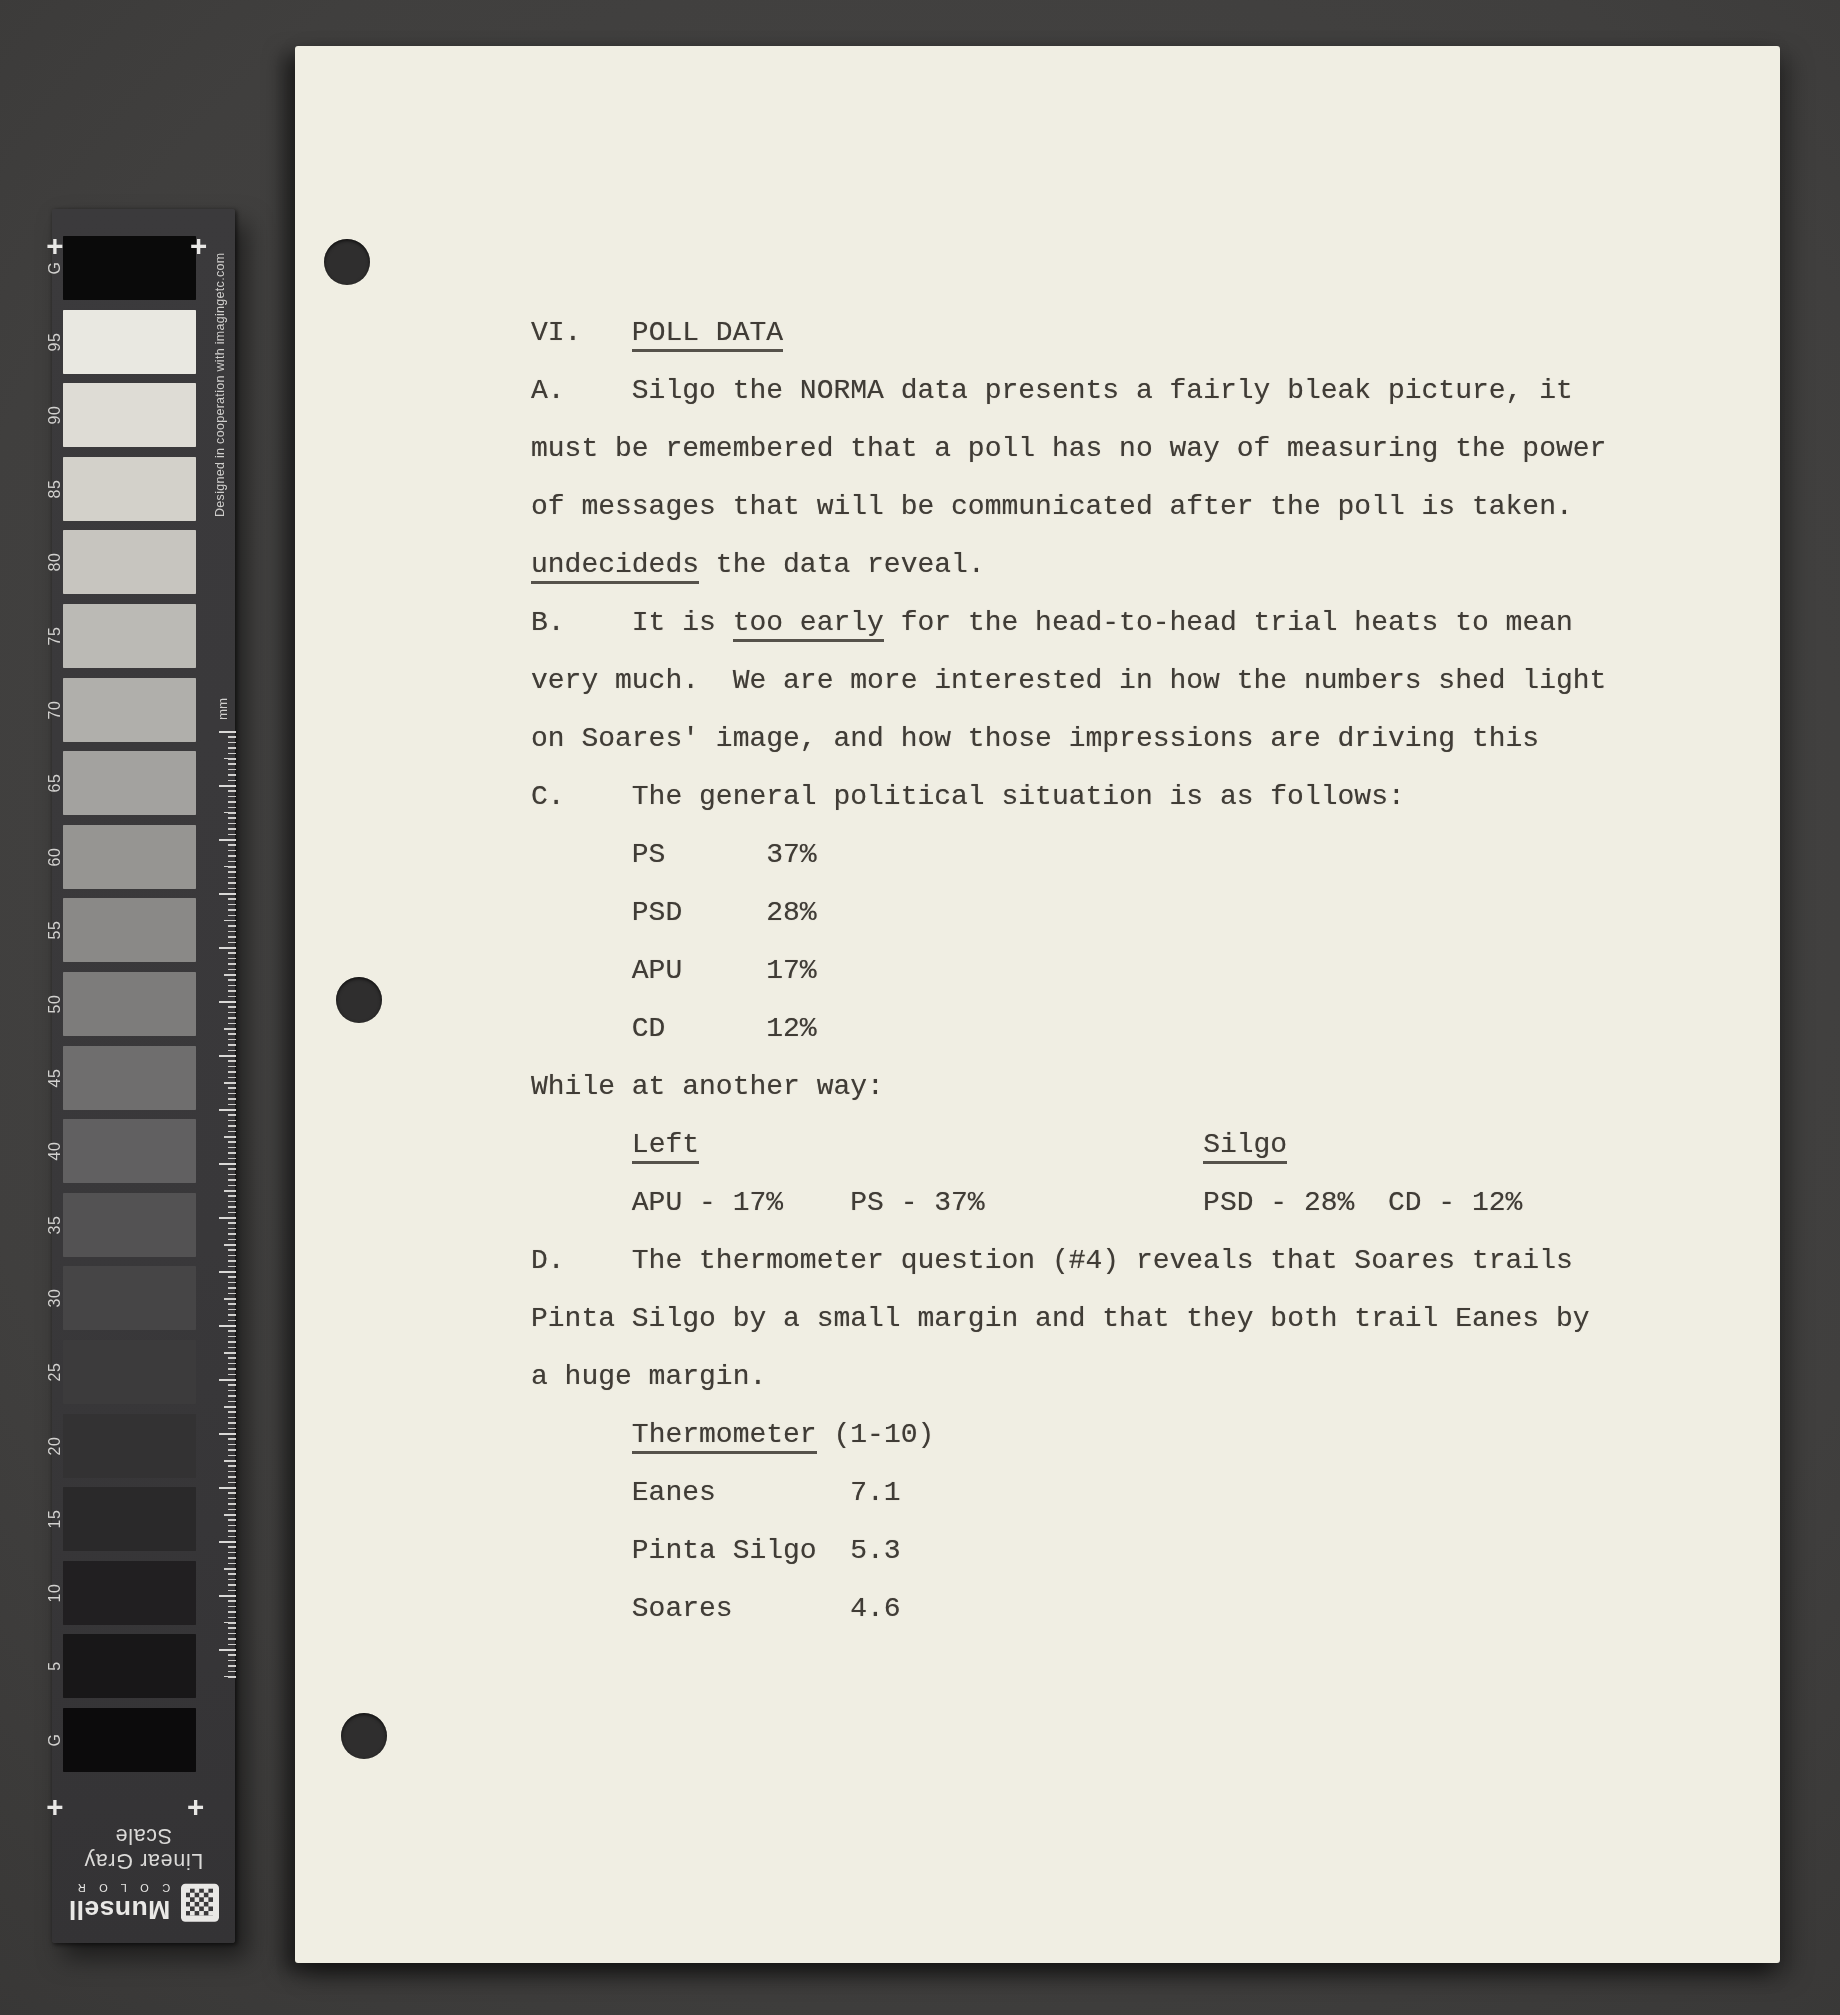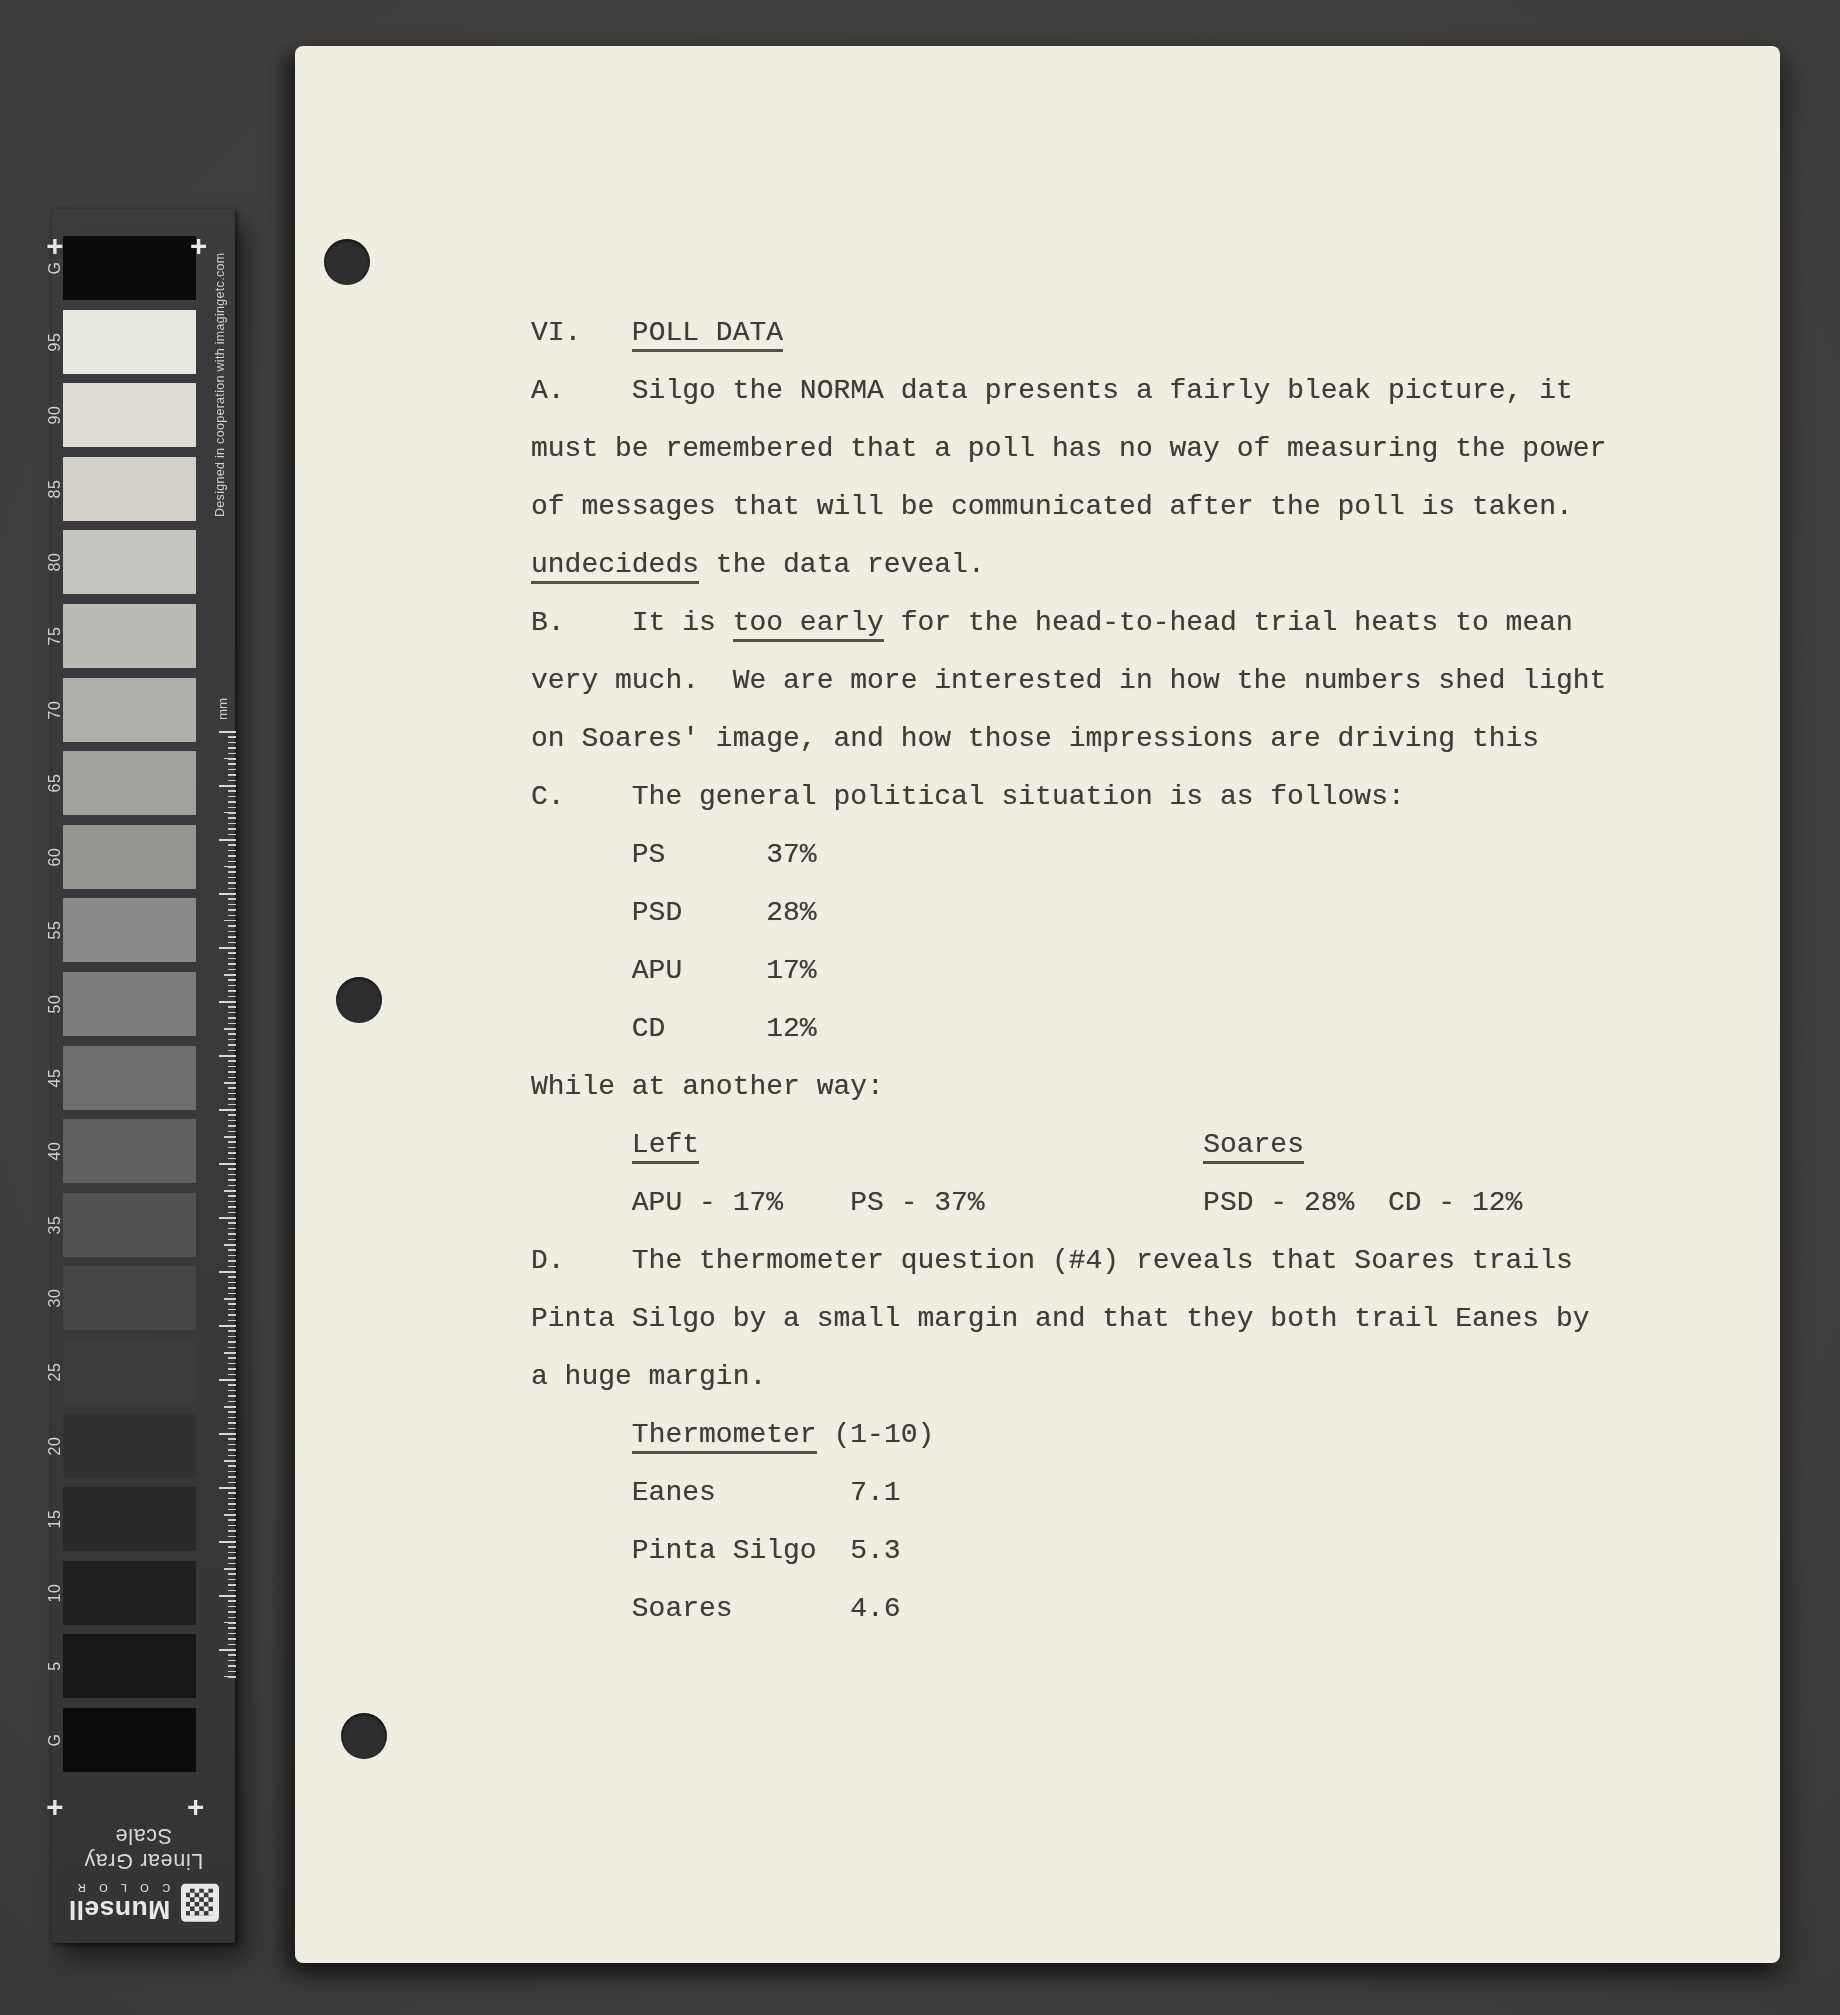--- a/index.html
+++ b/index.html
@@ -64,21 +64,21 @@
   .m-name{font-size:26.6px;font-weight:bold;color:#e9e8e6;line-height:26.6px;letter-spacing:0.4px;}
   .m-color{font-size:11px;color:#e9e8e6;letter-spacing:5.2px;margin-top:2.2px;}
   .lgs{text-align:center;font-size:21.4px;color:#dbdad8;letter-spacing:0.7px;}
 
   
   .paper{
     position:absolute;left:295px;top:46px;width:1485px;height:1917px;
     background:linear-gradient(165deg,#f2f0e6 0%,#f0eee3 55%,#ecead e 100%);
     background-color:#f0eee3;
     box-shadow:-11.8px 8.9px 19px rgba(0,0,0,0.5), 8.9px 11.8px 25px rgba(0,0,0,0.38);
-    border-radius:8px;
+    border-radius:3px;
   }
   .hole{position:absolute;width:46px;height:46px;border-radius:50%;background:#2f2e2e;box-shadow:inset 0 1.5px 3.7px rgba(0,0,0,0.7);}
   .hole-1{left:29px;top:193px;}
   .hole-2{left:41px;top:931px;}
   .hole-3{left:46px;top:1667px;}
 
   .doc{
     position:absolute;left:236px;top:258px;
     font-family:"Liberation Mono","DejaVu Sans Mono",monospace;
     font-size:28px;line-height:58px;color:#403c36;
@@ -263,21 +263,21 @@
         <div class="line"><span class="u">undecideds</span><span> the data reveal.</span></div>
         <div class="line"><span>B.    It is </span><span class="u">too early</span><span> for the head-to-head trial heats to mean</span></div>
         <div class="line"><span>very much.  We are more interested in how the numbers shed light</span></div>
         <div class="line"><span>on Soares' image, and how those impressions are driving this</span></div>
         <div class="line"><span>C.    The general political situation is as follows:</span></div>
         <div class="line"><span>      PS      37%</span></div>
         <div class="line"><span>      PSD     28%</span></div>
         <div class="line"><span>      APU     17%</span></div>
         <div class="line"><span>      CD      12%</span></div>
         <div class="line"><span>While at another way:</span></div>
-        <div class="line"><span>      </span><span class="u">Left</span><span>                              </span><span class="u">Soares</span></div>
+        <div class="line"><span>      </span><span class="u">Left</span><span>                              </span><span class="u">Silgo</span></div>
         <div class="line"><span>      APU - 17%    PS - 37%             PSD - 28%  CD - 12%</span></div>
         <div class="line"><span>D.    The thermometer question (#4) reveals that Soares trails</span></div>
         <div class="line"><span class="b">Pinta Silgo by a small margin and that</span><span> they both trail Eanes by</span></div>
         <div class="line"><span>a huge margin.</span></div>
         <div class="line"><span>      </span><span class="u">Thermometer</span><span> (1-10)</span></div>
         <div class="line"><span>      Eanes        7.1</span></div>
         <div class="line"><span>      Pinta Silgo  5.3</span></div>
         <div class="line"><span>      Soares       4.6</span></div>
       </div>
   </div>

